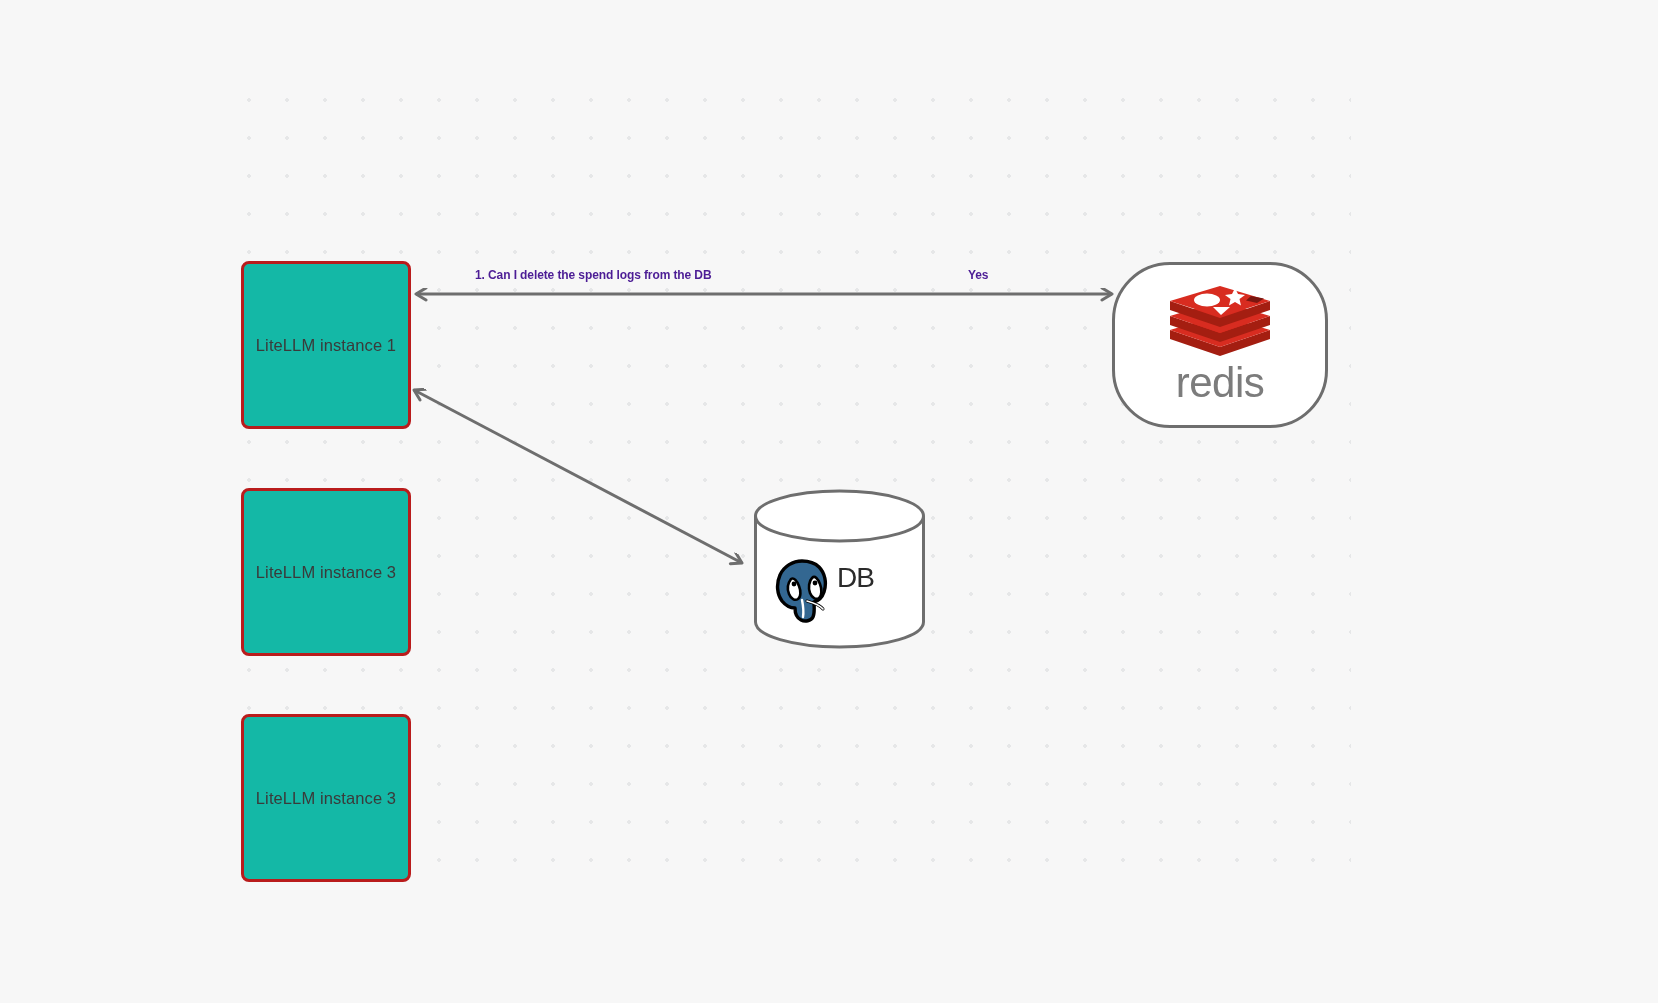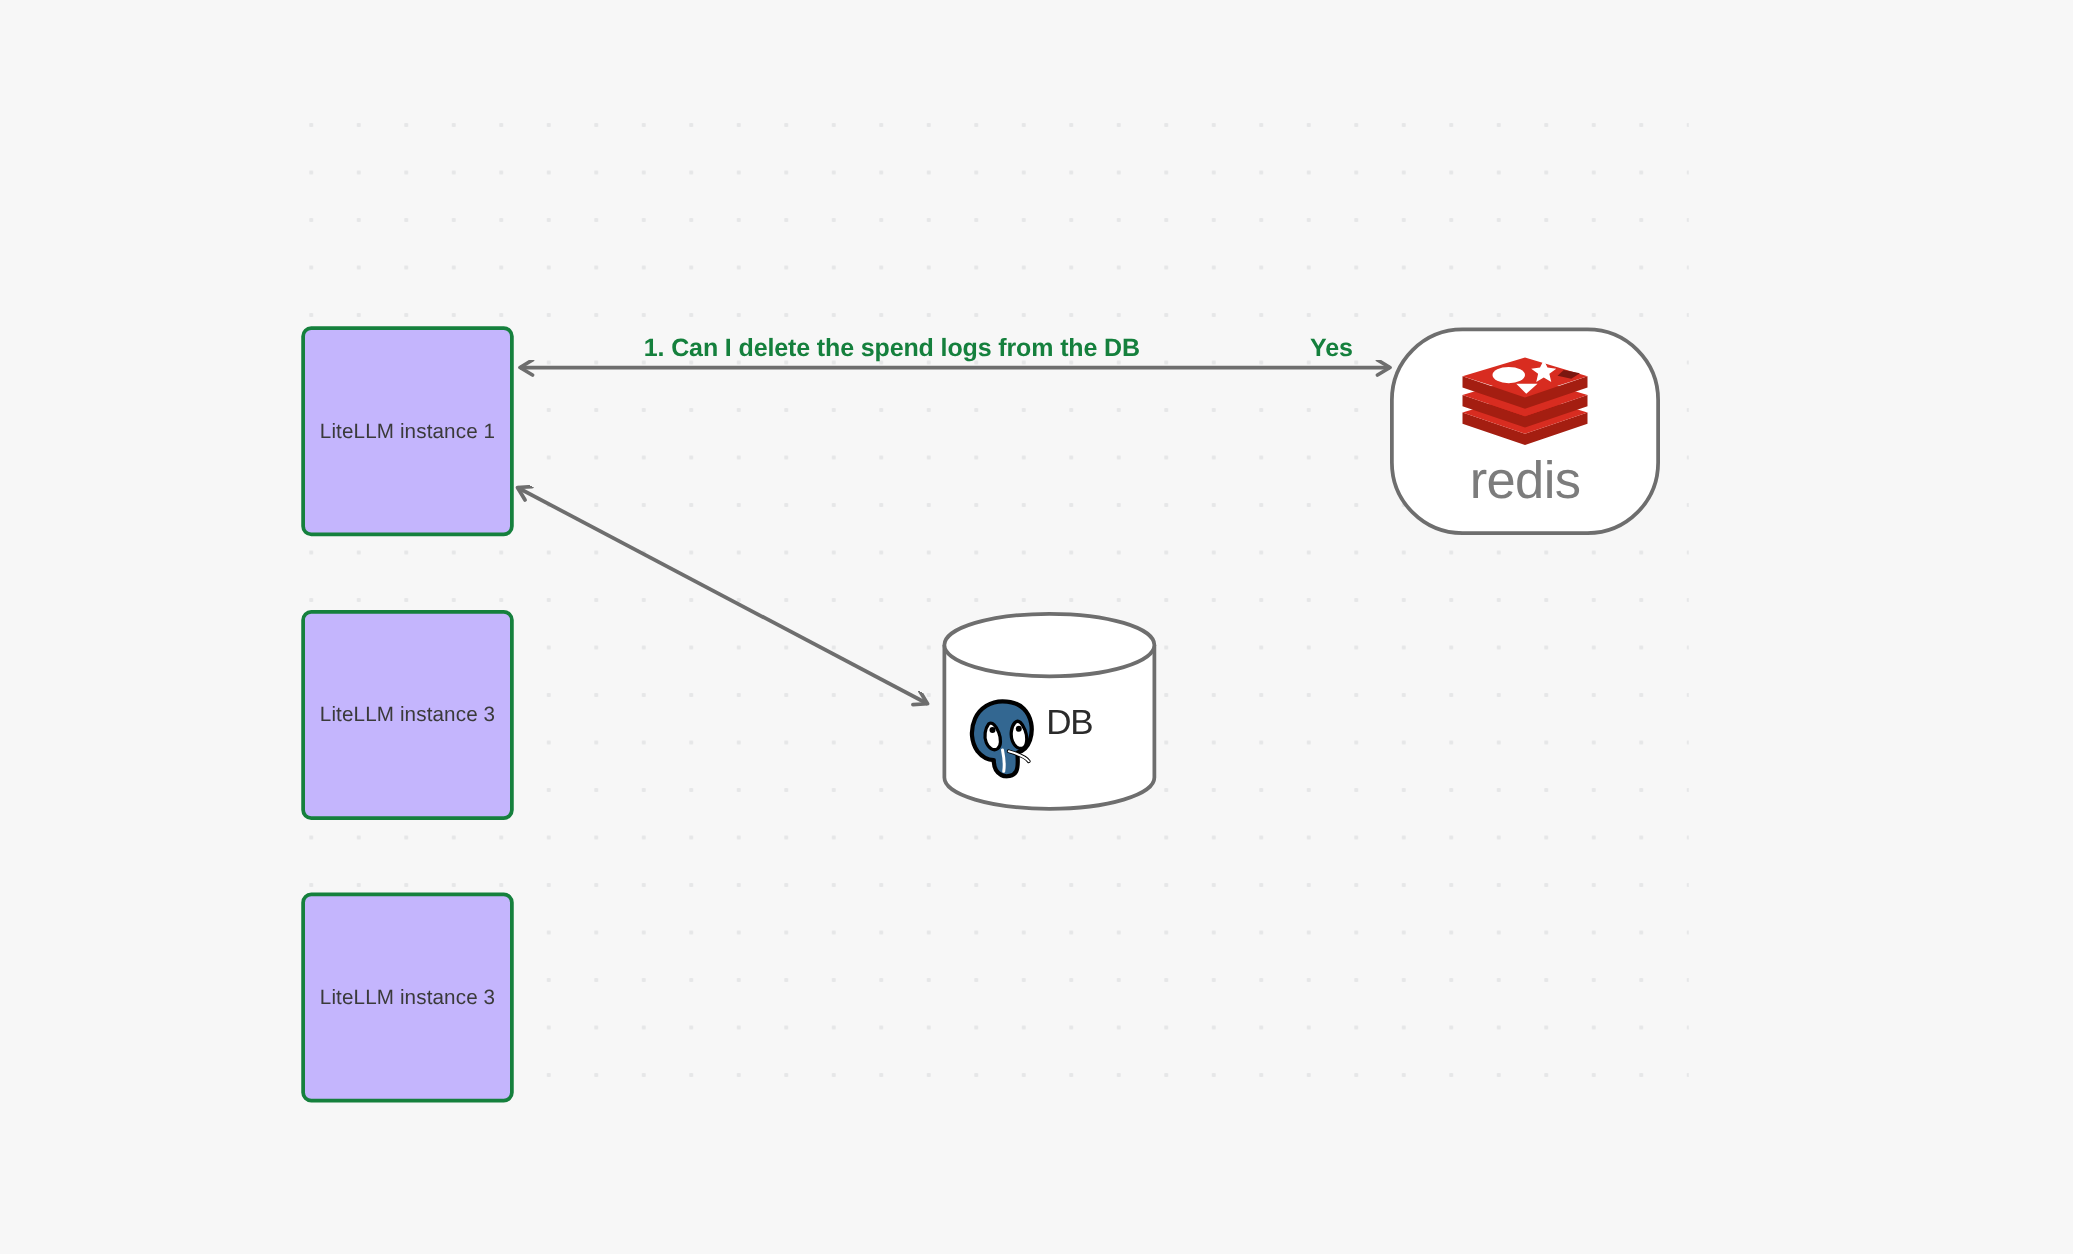--- a/index.html
+++ b/index.html
@@ -20,22 +20,22 @@
     left: 215px;
     top: 66px;
     width: 1136px;
     height: 818px;
     background-image: radial-gradient(circle, #e6e7e8 1.6px, rgba(0,0,0,0) 1.9px);
     background-size: 38px 38px;
     background-position: 15px 15px;
   }
   .node-box {
     position: absolute;
-    background: #c4b5fd;
-    border: 3px solid #15803d;
+    background: #14b8a6;
+    border: 3px solid #b91c1c;
     border-radius: 8px;
     box-sizing: border-box;
     display: flex;
     align-items: center;
     justify-content: center;
   }
   .node-box .node-label {
     font-size: 16.5px;
     color: #3a3a3a;
     font-family: "Liberation Sans", sans-serif;
@@ -48,27 +48,26 @@
     border: 3px solid #6e6e6e;
     border-radius: 58px;
     box-sizing: border-box;
     display: flex;
     flex-direction: column;
     align-items: center;
     justify-content: center;
   }
   .edge-label {
     position: absolute;
-    font-size: 20px;
+    font-size: 12px;
     font-weight: bold;
-    color: #15803d;
+    color: #4c1d95;
     font-family: "Liberation Sans", sans-serif;
     white-space: nowrap;
     letter-spacing: -0.1px;
-    margin-left: 40px;
   }
   svg.overlay {
     position: absolute;
     left: 0;
     top: 0;
     width: 1658px;
     height: 1003px;
     pointer-events: none;
   }
   .db-cyl-label {
@@ -154,16 +153,16 @@
         <path d="M35,49 C36,54 37,60 36,66" fill="none" stroke="#ffffff" stroke-width="2.4" stroke-linecap="round"></path>
         <path d="M40,50 C47,52 53,54 56,58" fill="none" stroke="#000000" stroke-width="3" stroke-linecap="round"></path>
         <path d="M40,50 C47,52 53,54 56,58" fill="none" stroke="#ffffff" stroke-width="1.6" stroke-linecap="round"></path>
       </svg>
     </span>
     <span class="db-cyl-label" style="left:84px; top:73px;">DB</span>
   </div>
 
   <div class="edge-label" style="left:475px; top:268px;">1.  Can I delete the spend logs from the DB</div>
 
-  <div class="edge-label" style="left:1008px; top:268px;">Yes</div>
+  <div class="edge-label" style="left:968px; top:268px;">Yes</div>
 
 
 </div>
 
 </body></html>

